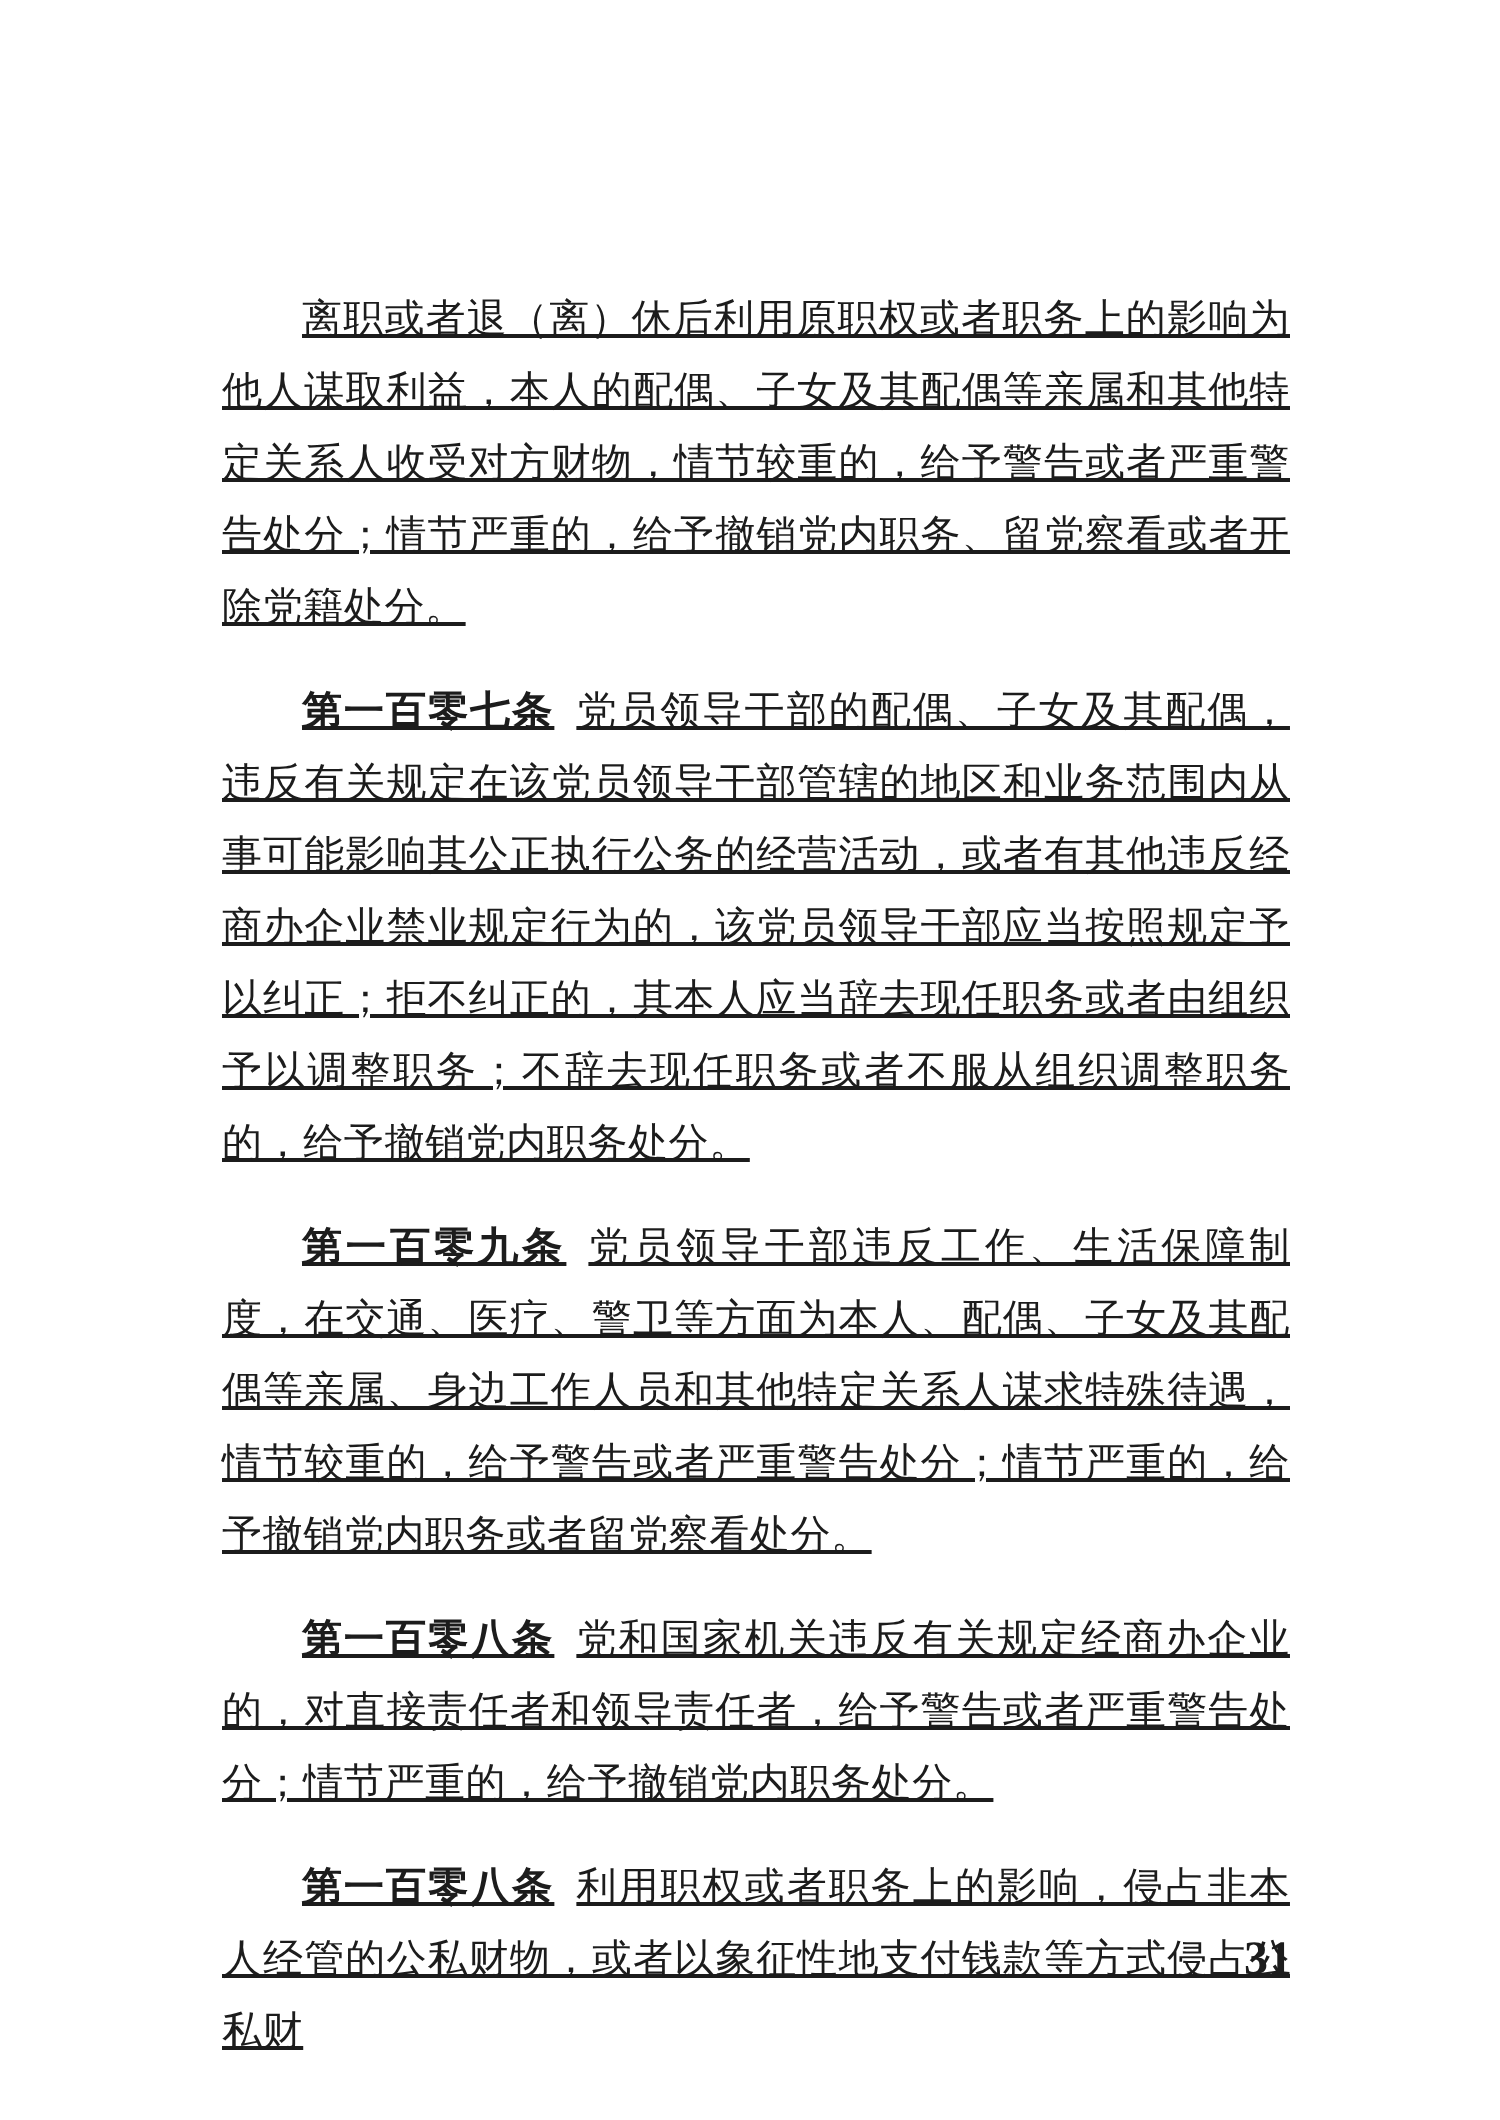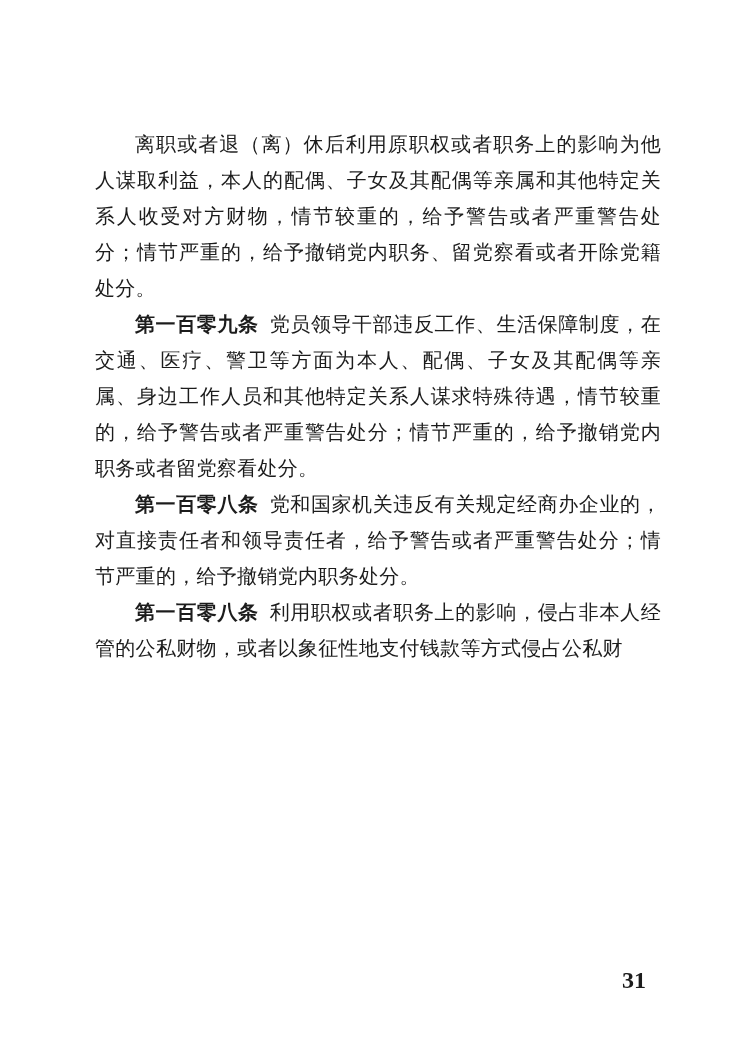--- a/index.html
+++ b/index.html
@@ -26,23 +26,24 @@
     top: 126px;
     width: 566px;
     font-size: 20px;
     line-height: 36px;
     letter-spacing: 0.3px;
     text-align: justify;
     text-justify: inter-ideograph;
     color: #1c1c1c;
   }
   .para {
-    margin: 0;
+    margin: 16px;
     padding: 0;
     text-indent: 2em;
+    text-decoration: underline;
   }
   .article-no {
     font-weight: bold;
     margin-right: 0.55em;
   }
   .page-number {
     position: absolute;
     left: 622px;
     top: 966px;
     width: 44px;
@@ -56,20 +57,21 @@
 </style>
 </head>
 <body>
 
 <div class="doc-page">
 
   <div class="text-block">
 
     <p class="para"><span>离职或者退（离）休后利用原职权或者职务上的影响为他人谋取利益，本人的配偶、子女及其配偶等亲属和其他特定关系人收受对方财物，情节较重的，给予警告或者严重警告处分；情节严重的，给予撤销党内职务、留党察看或者开除党籍处分。</span></p>
 
+    <p class="para"><span class="article-no">第一百零七条</span><span>党员领导干部的配偶、子女及其配偶，违反有关规定在该党员领导干部管辖的地区和业务范围内从事可能影响其公正执行公务的经营活动，或者有其他违反经商办企业禁业规定行为的，该党员领导干部应当按照规定予以纠正；拒不纠正的，其本人应当辞去现任职务或者由组织予以调整职务；不辞去现任职务或者不服从组织调整职务的，给予撤销党内职务处分。</span></p>
 
     <p class="para"><span class="article-no">第一百零九条</span><span>党员领导干部违反工作、生活保障制度，在交通、医疗、警卫等方面为本人、配偶、子女及其配偶等亲属、身边工作人员和其他特定关系人谋求特殊待遇，情节较重的，给予警告或者严重警告处分；情节严重的，给予撤销党内职务或者留党察看处分。</span></p>
 
     <p class="para"><span class="article-no">第一百零八条</span><span>党和国家机关违反有关规定经商办企业的，对直接责任者和领导责任者，给予警告或者严重警告处分；情节严重的，给予撤销党内职务处分。</span></p>
 
 
     <p class="para"><span class="article-no">第一百零八条</span><span>利用职权或者职务上的影响，侵占非本人经管的公私财物，或者以象征性地支付钱款等方式侵占公私财</span></p>
 
   </div>
 

